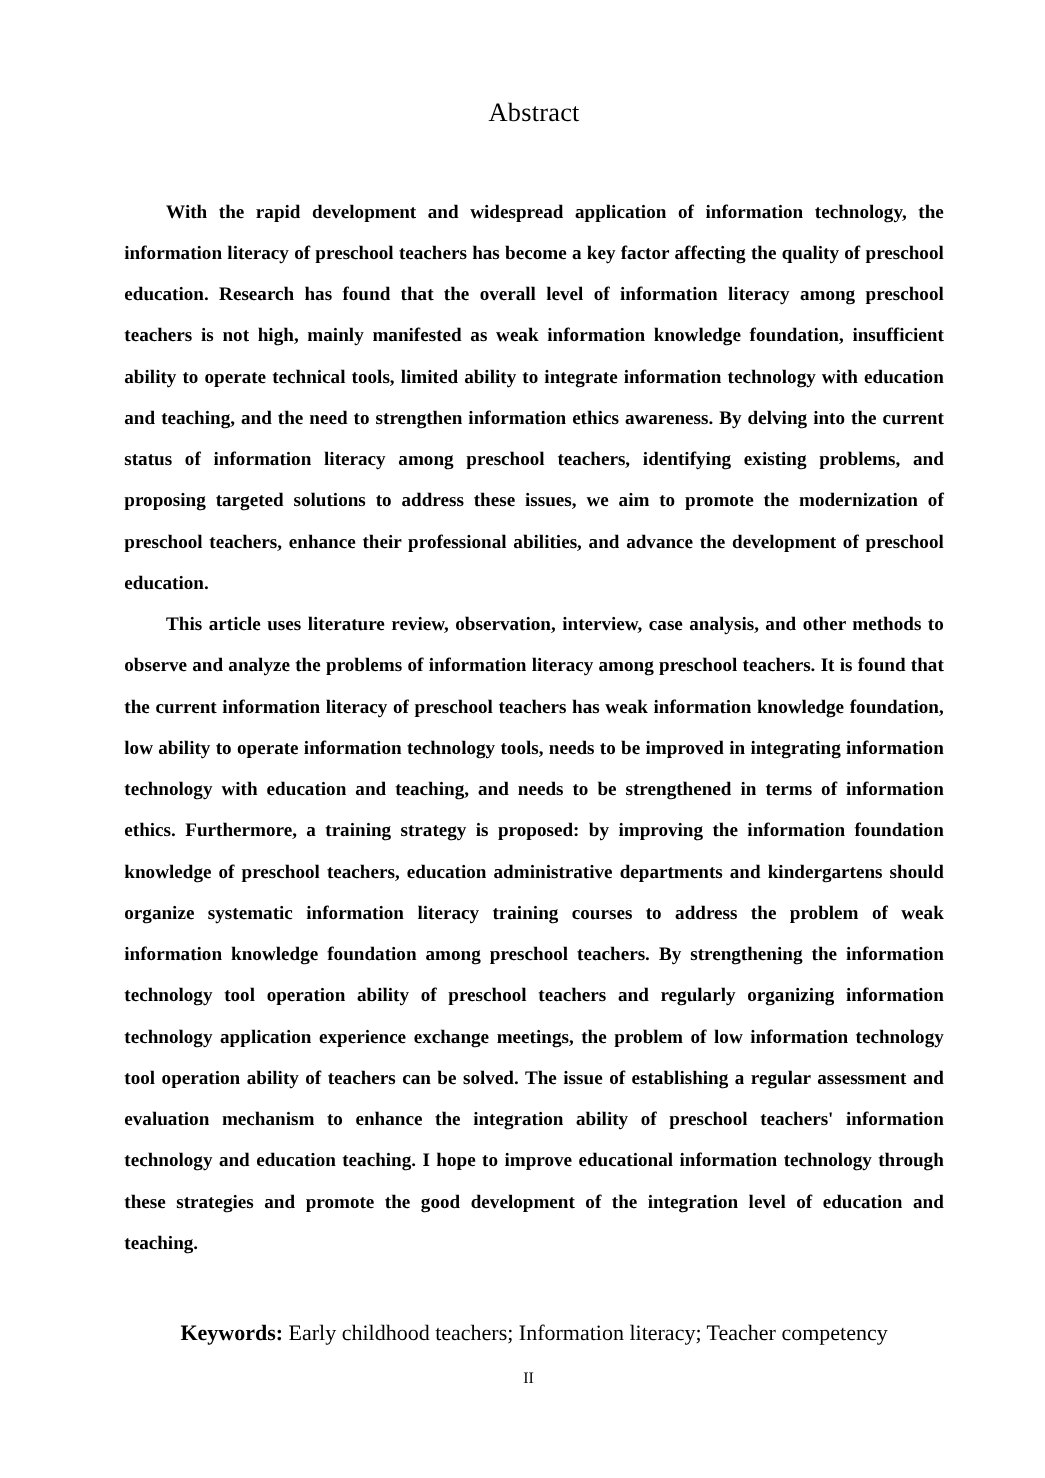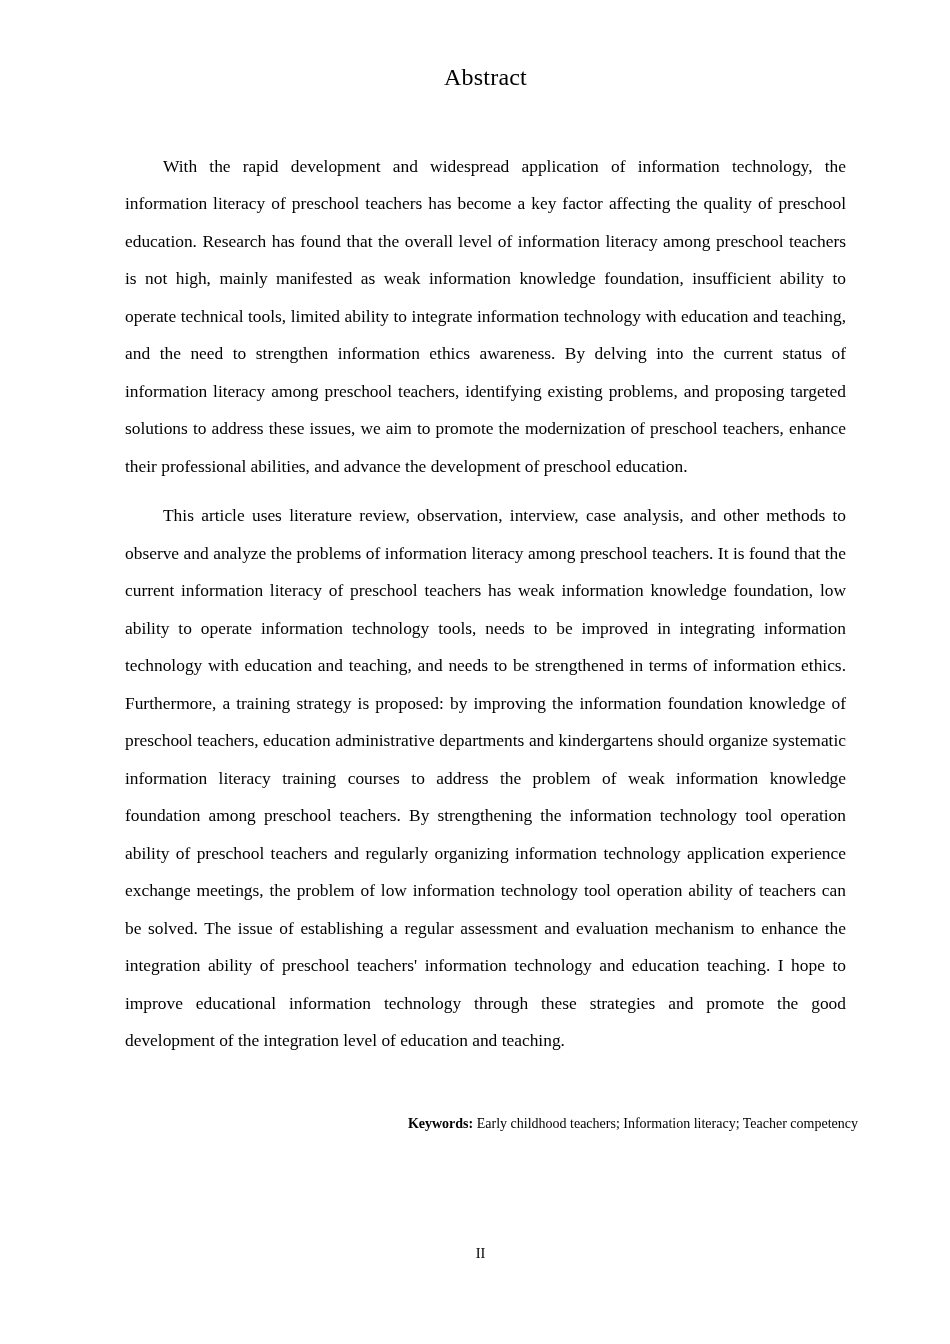--- a/index.html
+++ b/index.html
@@ -26,48 +26,49 @@
     top: 0;
     width: 745px;
   }
 
   .doc-title {
     text-align: center;
     font-size: 24px;
     font-weight: normal;
     line-height: 1.2;
     margin: 0;
-    padding-top: 63px;
+    padding-top: 89px;
     letter-spacing: 0.2px;
   }
 
   .abstract-body {
     margin-top: 56px;
     font-size: 17.4px;
     line-height: 37.5px;
     text-align: justify;
     text-justify: inter-word;
     hyphens: none;
   }
 
   .abstract-body p {
-    margin: 12px;
+    margin: 0;
     text-indent: 38px;
     text-align: justify;
+    font-weight: bold;
   }
 
   .abstract-body p:last-child {
     text-align-last: left;
   }
 
   .keywords {
     margin-top: 45px;
-    font-size: 14px;
+    font-size: 20px;
     line-height: 37.5px;
-    text-align: right;
+    text-align: center;
   }
 
   .keywords .kw-label {
     font-weight: bold;
   }
 
   .keywords .kw-values {
     font-weight: normal;
   }
 

